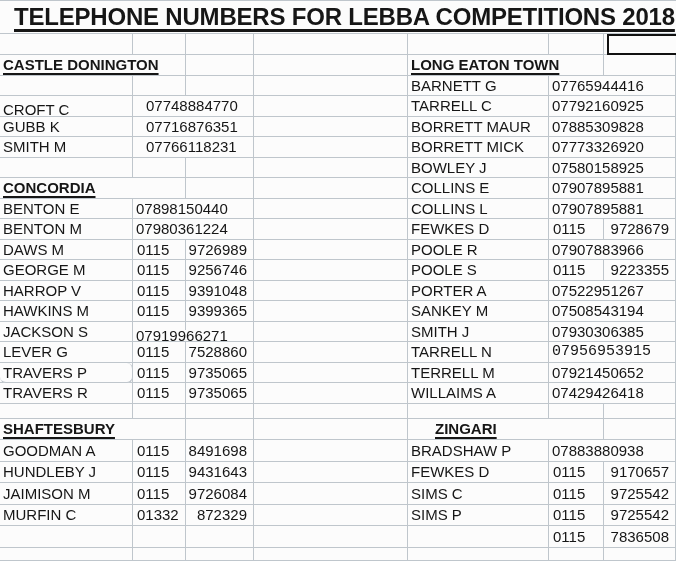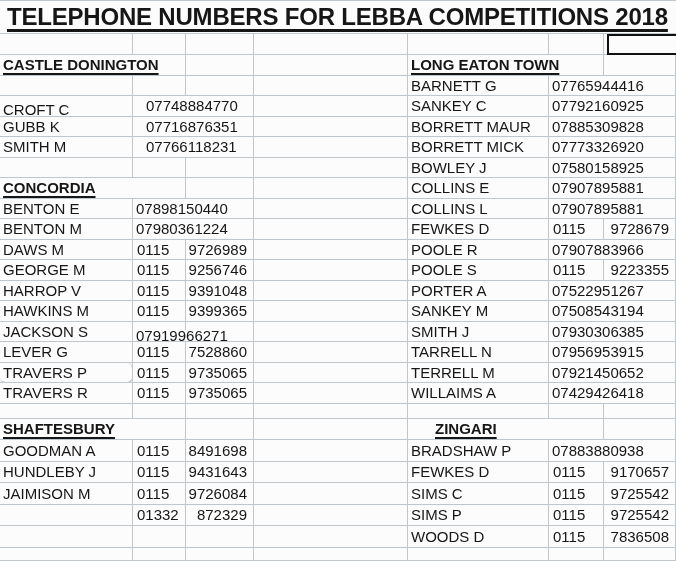--- a/index.html
+++ b/index.html
@@ -48,21 +48,21 @@
   .local{justify-content:flex-end;padding-right:6px;}
   .mobile{padding-left:3px;}
   .mobile.indent{padding-left:13px;}
   .title-cell{
     grid-row:1;grid-column:1 / 8;
     position:relative;z-index:1;
     background:var(--bg);
     box-sizing:border-box;
     border-bottom:1px solid var(--line);
     display:flex;align-items:center;
-    padding-left:7px;
+    padding-left:14px;
     overflow:hidden;
   }
   .title-text{
     font-size:24px;font-weight:bold;
     letter-spacing:-0.2px;
     white-space:nowrap;
     text-decoration:underline;
     text-decoration-thickness:3px;
     text-underline-offset:4px;
   }
@@ -311,26 +311,27 @@
     <div class="cell header" style="grid-area: 21 / 1 / auto / span 2;">SHAFTESBURY</div>
     <div class="cell name" style="grid-area: 22 / 1;">GOODMAN A</div>
     <div class="cell area" style="grid-area: 22 / 2;">0115</div>
     <div class="cell local" style="grid-area: 22 / 3;">8491698</div>
     <div class="cell name" style="grid-area: 23 / 1;">HUNDLEBY J</div>
     <div class="cell area" style="grid-area: 23 / 2;">0115</div>
     <div class="cell local" style="grid-area: 23 / 3; text-align: right;">9431643</div>
     <div class="cell name" style="grid-area: 24 / 1;">JAIMISON M</div>
     <div class="cell area" style="grid-area: 24 / 2;">0115</div>
     <div class="cell local" style="grid-area: 24 / 3;">9726084</div>
+    <div class="cell name" style="grid-area: 25 / 1;">MURFIN C</div>
     <div class="cell area" style="grid-area: 25 / 2;">01332</div>
     <div class="cell local" style="grid-area: 25 / 3;">872329</div>
     <div class="cell header" style="grid-area: 3 / 5 / auto / span 2;">LONG EATON TOWN</div>
     <div class="cell name" style="grid-area: 4 / 5;">BARNETT G</div>
     <div class="cell mobile" style="grid-area: 4 / 6 / auto / span 2;">07765944416</div>
-    <div class="cell name" style="grid-area: 5 / 5;">SANKEY C</div>
+    <div class="cell name" style="grid-area: 5 / 5;">TARRELL C</div>
     <div class="cell mobile" style="grid-area: 5 / 6 / auto / span 2;">07792160925</div>
     <div class="cell name" style="grid-area: 6 / 5;">BORRETT MAUR</div>
     <div class="cell mobile" style="grid-area: 6 / 6 / auto / span 2;">07885309828</div>
     <div class="cell name" style="grid-area: 7 / 5;">BORRETT MICK</div>
     <div class="cell mobile" style="grid-area: 7 / 6 / auto / span 2;">07773326920</div>
     <div class="cell name" style="grid-area: 8 / 5;">BOWLEY J</div>
     <div class="cell mobile" style="grid-area: 8 / 6 / auto / span 2;">07580158925</div>
     <div class="cell name" style="grid-area: 9 / 5;">COLLINS E</div>
     <div class="cell mobile" style="grid-area: 9 / 6 / auto / span 2;">07907895881</div>
     <div class="cell name" style="grid-area: 10 / 5;">COLLINS L</div>
@@ -343,33 +344,32 @@
     <div class="cell name" style="grid-area: 13 / 5;">POOLE S</div>
     <div class="cell area" style="grid-area: 13 / 6;">0115</div>
     <div class="cell local" style="grid-area: 13 / 7;">9223355</div>
     <div class="cell name" style="grid-area: 14 / 5;">PORTER A</div>
     <div class="cell mobile" style="grid-area: 14 / 6 / auto / span 2;">07522951267</div>
     <div class="cell name" style="grid-area: 15 / 5;">SANKEY M</div>
     <div class="cell mobile" style="grid-area: 15 / 6 / auto / span 2;">07508543194</div>
     <div class="cell name" style="grid-area: 16 / 5;">SMITH J</div>
     <div class="cell mobile" style="grid-area: 16 / 6 / auto / span 2;">07930306385</div>
     <div class="cell name" style="grid-area: 17 / 5;">TARRELL N</div>
-    <div class="cell mobile" style="grid-area: 17 / 6 / auto / span 2;">07956953915</div>
+    <div class="cell mobile" style="grid-area: 17 / 6 / auto / span 2; font-family: Liberation Mono, monospace;">07956953915</div>
     <div class="cell name" style="grid-area: 18 / 5;">TERRELL M</div>
     <div class="cell mobile" style="grid-area: 18 / 6 / auto / span 2;">07921450652</div>
     <div class="cell name" style="grid-area: 19 / 5;">WILLAIMS A</div>
     <div class="cell mobile" style="grid-area: 19 / 6 / auto / span 2;">07429426418</div>
     <div class="cell header" style="grid-area: 21 / 5 / auto / span 2; margin-left: 24px;">ZINGARI</div>
     <div class="cell name" style="grid-area: 22 / 5;">BRADSHAW P</div>
     <div class="cell mobile" style="grid-area: 22 / 6 / auto / span 2;">07883880938</div>
     <div class="cell name" style="grid-area: 23 / 5;">FEWKES D</div>
     <div class="cell area" style="grid-area: 23 / 6;">0115</div>
     <div class="cell local" style="grid-area: 23 / 7;">9170657</div>
     <div class="cell name" style="grid-area: 24 / 5;">SIMS C</div>
     <div class="cell area" style="grid-area: 24 / 6;">0115</div>
     <div class="cell local" style="grid-area: 24 / 7;">9725542</div>
     <div class="cell name" style="grid-area: 25 / 5;">SIMS P</div>
     <div class="cell area" style="grid-area: 25 / 6;">0115</div>
     <div class="cell local" style="grid-area: 25 / 7;">9725542</div>
-    <div class="cell name" style="grid-area: 26 / 5;">WOODS D</div>
     <div class="cell area" style="grid-area: 26 / 6;">0115</div>
     <div class="cell local" style="grid-area: 26 / 7;">7836508</div>
   </div>
 
 </body></html>

